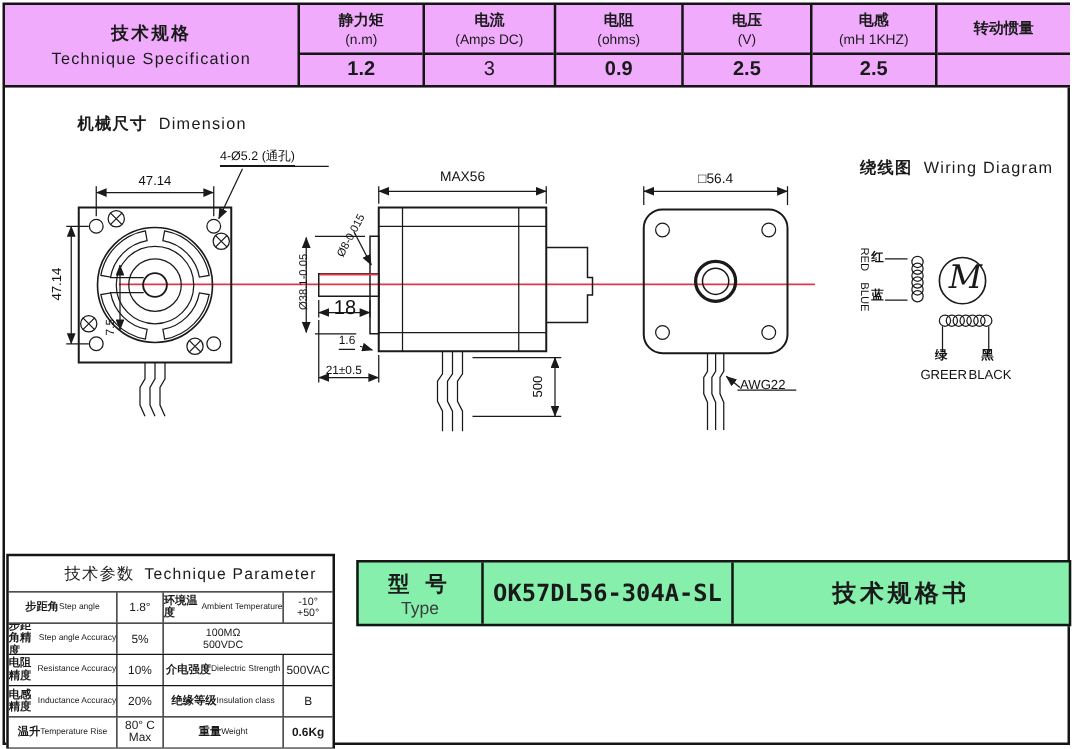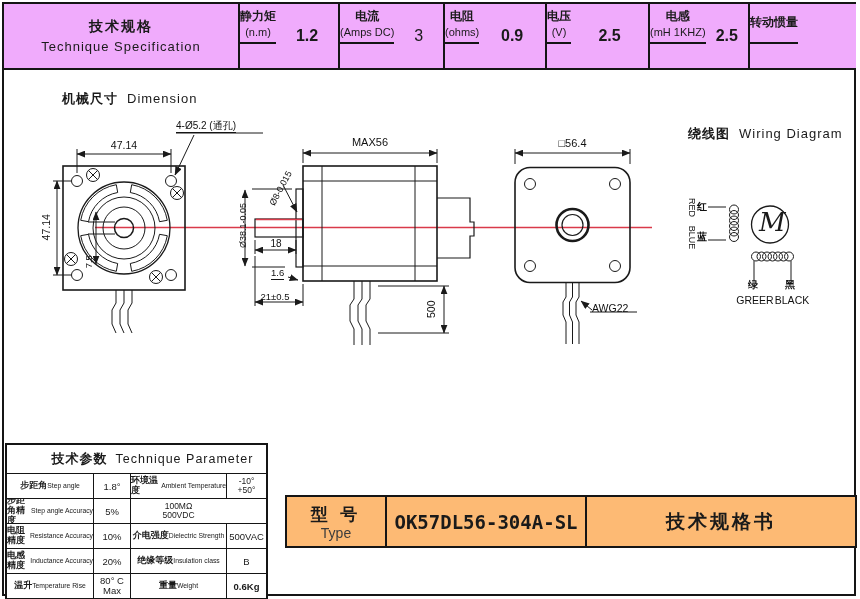--- a/index.html
+++ b/index.html
@@ -9,21 +9,21 @@
         border:2px solid #151515;box-sizing:border-box;pointer-events:none;}
   svg.art{position:absolute;left:0;top:0;}
 
   
   .spec-table{position:absolute;left:4px;top:4px;width:852px;height:66px;display:flex;
         border-bottom:2px solid #151515;box-sizing:border-box;background:#f0abfc;}
   .spec-title{width:236px;border-right:2px solid #151515;display:flex;flex-direction:column;
         align-items:center;justify-content:center;box-sizing:border-box;}
   .spec-title .zh{font-weight:bold;font-size:14px;letter-spacing:2px;}
   .spec-title .en{font-size:13px;margin-top:3px;letter-spacing:1px;}
-  .spec-col{display:flex;flex-direction:row;border-right:2px solid #151515;box-sizing:border-box;}
+  .spec-col{display:flex;flex-direction:column;border-right:2px solid #151515;box-sizing:border-box;}
   .spec-col:last-child{border-right:none;}
   .spec-col .head{height:40px;border-bottom:2px solid #151515;display:flex;flex-direction:column;
         align-items:center;justify-content:center;box-sizing:border-box;}
   .spec-col .head .zh{font-weight:bold;font-size:12px;}
   .spec-col .head .unit{font-size:11px;margin-top:1px;}
   .spec-col .val{flex:1;display:flex;align-items:center;justify-content:center;
         font-size:16px;font-weight:bold;}
 
   
   .lbl{position:absolute;font-size:10.5px;color:#111;white-space:nowrap;line-height:1;}
@@ -34,36 +34,36 @@
   .sect-title{position:absolute;font-size:13px;white-space:nowrap;}
   .sect-title .zh{font-weight:bold;letter-spacing:1px;}
   .sect-title .en{margin-left:9px;letter-spacing:1px;}
   .motor-m{position:absolute;font-family:"DejaVu Serif",serif;font-style:italic;
         font-size:26px;font-weight:normal;}
 
   
   .param-table{position:absolute;left:5px;top:443px;width:263px;border:2px solid #151515;
         box-sizing:border-box;background:#fff;}
   .param-head{height:28px;display:flex;align-items:center;justify-content:center;}
-  .param-head .zh{font-weight:bold;font-size:13px;letter-spacing:1px;margin-left:32px;}
+  .param-head .zh{font-weight:normal;font-size:13px;letter-spacing:1px;margin-left:32px;}
   .param-head .en{font-size:12.5px;margin-left:8px;letter-spacing:1px;}
   .param-row{display:grid;grid-template-columns:86px 37px 96px 1fr;height:24px;
         border-top:1.5px solid #151515;}
   .pcell{display:flex;flex-direction:row;align-items:center;justify-content:center;
         border-left:1.5px solid #151515;overflow:hidden;}
   .pcell:first-child{border-left:none;}
   .pcell .zh{font-weight:bold;font-size:9px;line-height:1.1;}
   .pcell .en{font-size:6.8px;line-height:1.1;white-space:nowrap;}
   .pval{display:flex;align-items:center;justify-content:center;font-size:9.5px;
         border-left:1.5px solid #151515;text-align:center;}
   .pre{white-space:pre-line;line-height:1.05;font-size:8.5px;}
 
   
-  .type-block{position:absolute;left:285px;top:495px;width:572px;height:53px;display:flex;
-        border:2px solid #151515;box-sizing:border-box;background:#fdba74;}
+  .type-block{position:absolute;left:285px;top:448px;width:572px;height:53px;display:flex;
+        border:2px solid #151515;box-sizing:border-box;background:#86efac;}
   .type-label{width:100px;border-right:2px solid #151515;display:flex;flex-direction:column;
         align-items:center;justify-content:center;box-sizing:border-box;}
   .type-label .zh{font-weight:bold;font-size:17px;letter-spacing:4px;}
   .type-label .en{font-size:14px;color:#3c3c3c;margin-top:-1px;}
   .type-model{width:200px;border-right:2px solid #151515;display:flex;align-items:center;
         justify-content:center;box-sizing:border-box;
         font-family:"DejaVu Sans Mono",monospace;font-weight:bold;font-size:19px;}
   .type-doc{flex:1;display:flex;align-items:center;justify-content:center;
         font-weight:bold;font-size:19px;letter-spacing:3px;}
 </style>
@@ -247,21 +247,21 @@
   </div>
 
   <span class="lbl ctr" style="left:98px;top:140px;width:52px;">47.14</span>
   <span class="lbl ctr rotccw" style="left:22px;top:222px;width:48px;">47.14</span>
   <span class="lbl underl" style="left:176px;top:121px;font-size:10px;">4-Ø5.2 (通孔)</span>
   <span class="lbl ctr rotccw" style="left:77px;top:257px;width:24px;font-size:9.5px;">7.5</span>
 
   <span class="lbl ctr" style="left:340px;top:137px;width:60px;font-size:11px;">MAX56</span>
   <span class="lbl ctr" style="left:255px;top:184px;width:52px;font-size:9px;transform:rotate(-62deg);transform-origin:center;">Ø8-0.015</span>
   <span class="lbl ctr rotccw" style="left:212px;top:221px;width:62px;font-size:9px;">Ø38.1-0.05</span>
-  <span class="lbl ctr" style="left:265px;top:239px;width:22px;font-size:10px;">18</span>
+  <span class="lbl ctr" style="left:265px;top:239px;width:22px;font-size:16px;">18</span>
   <span class="lbl underl" style="left:271px;top:268px;font-size:9.5px;">1.6</span>
   <span class="lbl ctr" style="left:252px;top:292px;width:46px;font-size:9.5px;">21±0.5</span>
   <span class="lbl ctr rotccw" style="left:416px;top:304px;width:30px;">500</span>
 
   <span class="lbl ctr" style="left:545px;top:138px;width:55px;font-size:11px;">□56.4</span>
   <span class="lbl" style="left:592px;top:303px;">AWG22</span>
 
   <span class="lbl ctr rotcw" style="left:678px;top:203px;width:26px;font-size:9px;">RED</span>
   <span class="lbl" style="left:697px;top:202px;font-size:10px;font-weight:bold;">红</span>
   <span class="lbl ctr rotcw" style="left:676px;top:233px;width:30px;font-size:9px;">BLUE</span>

